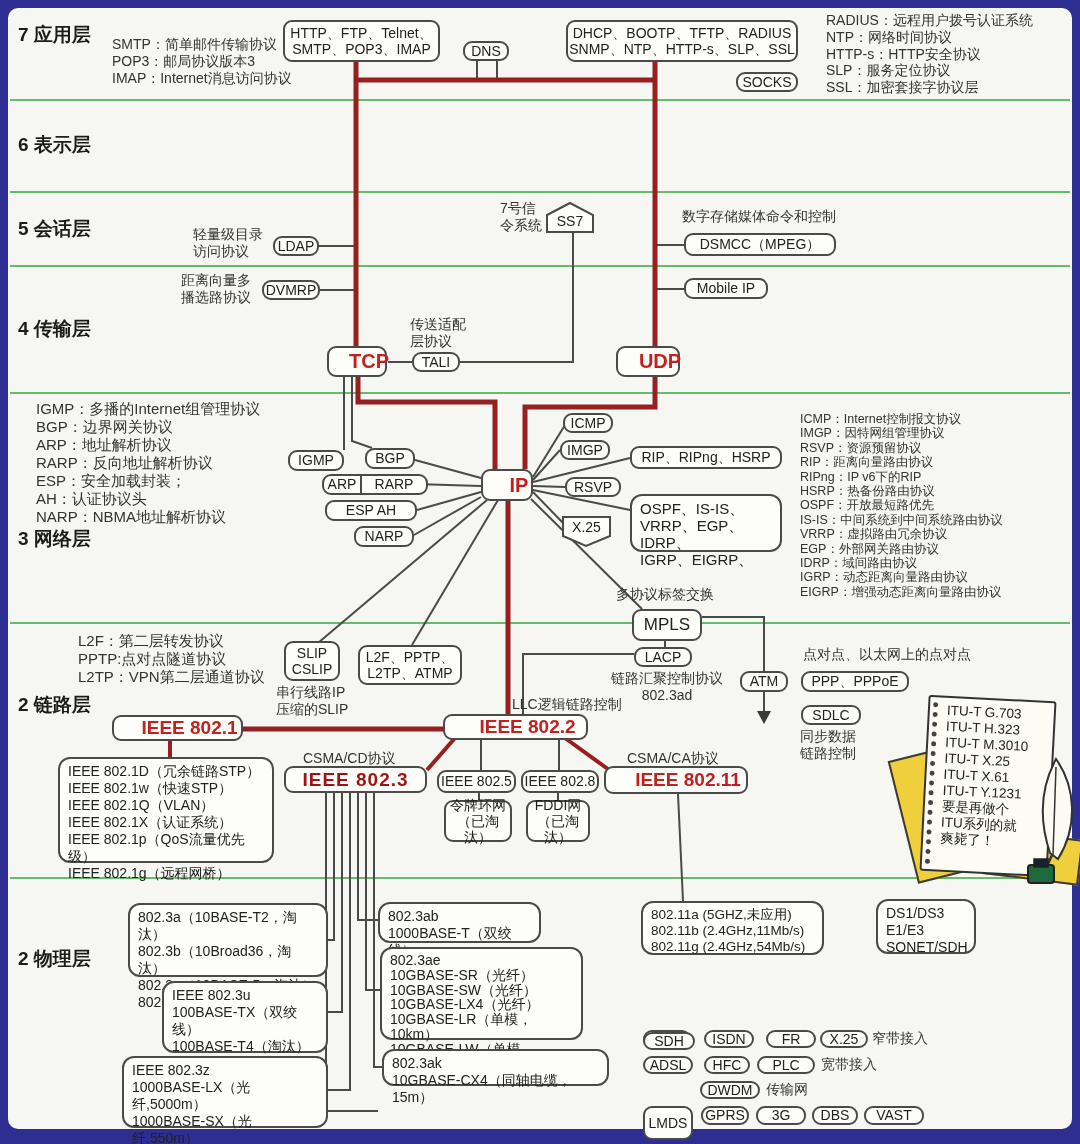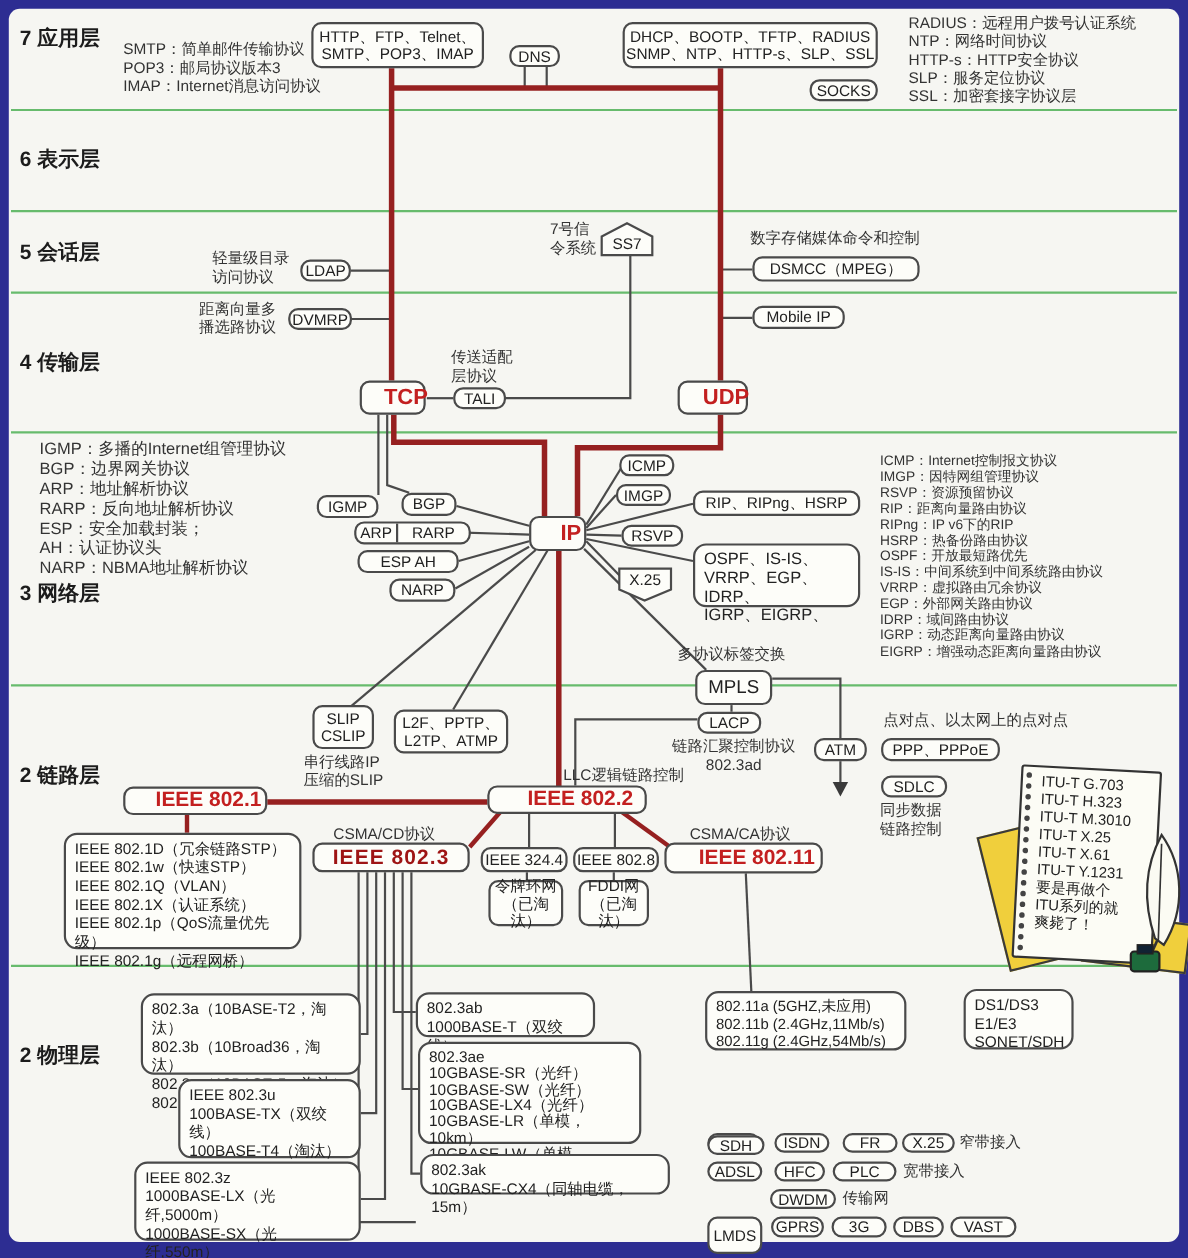--- a/index.html
+++ b/index.html
@@ -183,20 +183,23 @@
 IDRP：域间路由协议
 IGRP：动态距离向量路由协议
 EIGRP：增强动态距离向量路由协议</div>
   <div class="note" style="left:616px;top:586px">多协议标签交换</div>
   <div class="box" style="left:632px;top:609px;width:70px;height:32px;font-size:17px">MPLS</div>
 
   <div class="box" style="left:634px;top:647px;width:58px;height:20px">LACP</div>
   <div class="note" style="left:602px;top:670px;text-align:center;width:130px">链路汇聚控制协议
 802.3ad</div>
   <div class="box" style="left:740px;top:671px;width:48px;height:21px">ATM</div>
+  <div class="note" style="left:78px;top:632px;font-size:15px">L2F：第二层转发协议
+PPTP:点对点隧道协议
+L2TP：VPN第二层通道协议</div>
   <div class="box" style="left:284px;top:641px;width:56px;height:40px">SLIP
 CSLIP</div>
   <div class="note" style="left:276px;top:684px">串行线路IP
 压缩的SLIP</div>
   <div class="box" style="left:358px;top:645px;width:104px;height:40px">L2F、PPTP、
 L2TP、ATMP</div>
   <div class="note" style="left:512px;top:696px">LLC逻辑链路控制</div>
   <div class="box red" style="left:112px;top:715px;width:131px;height:26px;font-size:19px">IEEE 802.1</div>
   <div class="box red" style="left:443px;top:714px;width:145px;height:26px;font-size:19px">IEEE 802.2</div>
   <div class="note" style="left:803px;top:646px">点对点、以太网上的点对点</div>
@@ -205,21 +208,21 @@
   <div class="note" style="left:800px;top:728px">同步数据
 链路控制</div>
   <div class="box list" style="left:58px;top:757px;width:216px;height:106px">IEEE 802.1D（冗余链路STP）
 IEEE 802.1w（快速STP）
 IEEE 802.1Q（VLAN）
 IEEE 802.1X（认证系统）
 IEEE 802.1p（QoS流量优先级）
 IEEE 802.1g（远程网桥）</div>
   <div class="note" style="left:303px;top:750px">CSMA/CD协议</div>
   <div class="box darkred" style="left:284px;top:766px;width:143px;height:27px">IEEE 802.3</div>
-  <div class="box" style="left:437px;top:770px;width:79px;height:23px">IEEE 324.4</div>
+  <div class="box" style="left:437px;top:770px;width:79px;height:23px">IEEE 802.5</div>
   <div class="box" style="left:521px;top:770px;width:78px;height:23px">IEEE 802.8</div>
   <div class="note" style="left:627px;top:750px">CSMA/CA协议</div>
   <div class="box red" style="left:604px;top:766px;width:144px;height:28px;font-size:19px">IEEE 802.11</div>
   <div class="box" style="left:444px;top:800px;width:68px;height:42px">令牌环网
 （已淘汰）</div>
   <div class="box" style="left:526px;top:800px;width:64px;height:42px">FDDI网
 （已淘汰）</div>
 
   <div class="notepad">
     <div class="pad-sheet s1"></div>

